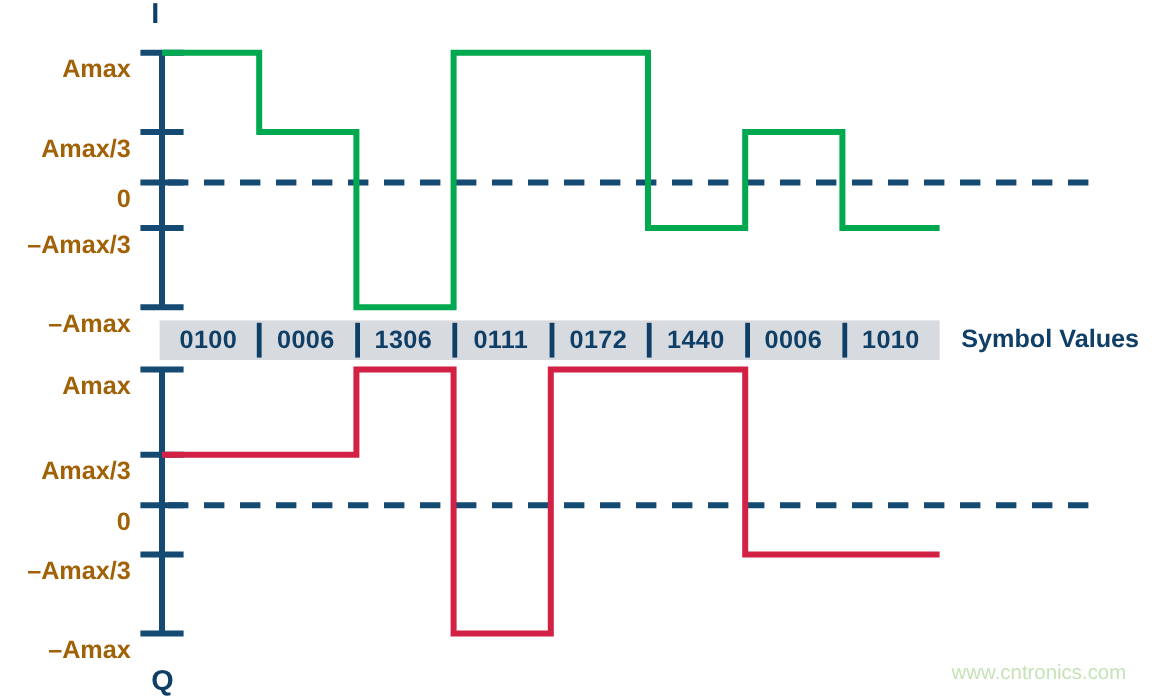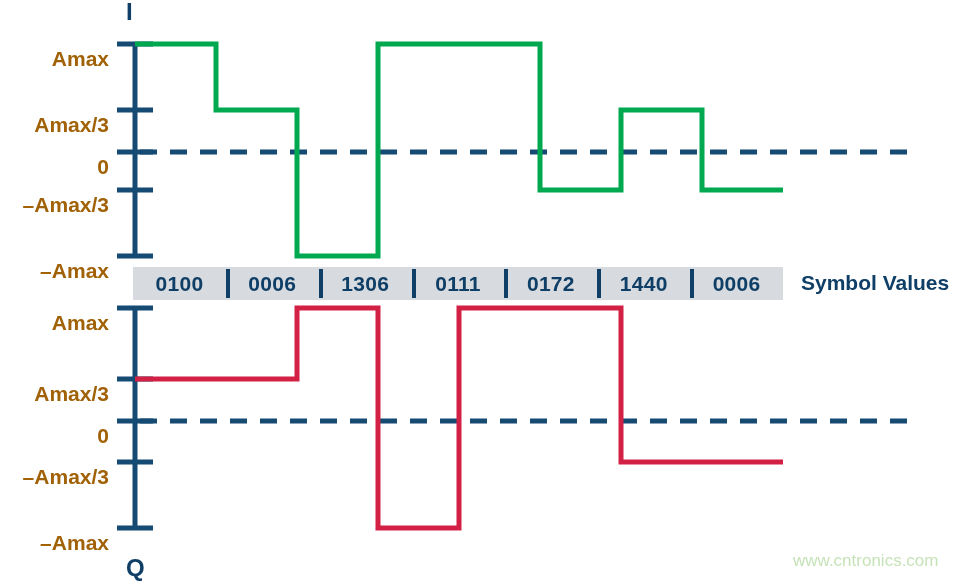--- a/index.html
+++ b/index.html
@@ -145,19 +145,20 @@
   <div class="axis-name" style="left:126px; top:556px;">Q</div>
 
   <div id="symbol-band">
     <div class="symbol-cell">0100</div>
     <div class="symbol-cell">0006</div>
     <div class="symbol-cell">1306</div>
     <div class="symbol-cell">0111</div>
     <div class="symbol-cell">0172</div>
     <div class="symbol-cell">1440</div>
     <div class="symbol-cell">0006</div>
+    <div class="symbol-cell">1010</div>
   </div>
 
   <div id="watermark">www.cntronics.com</div>
 
   <div id="symbol-values-label">Symbol Values</div>
 
 </div>
 
 </body></html>

